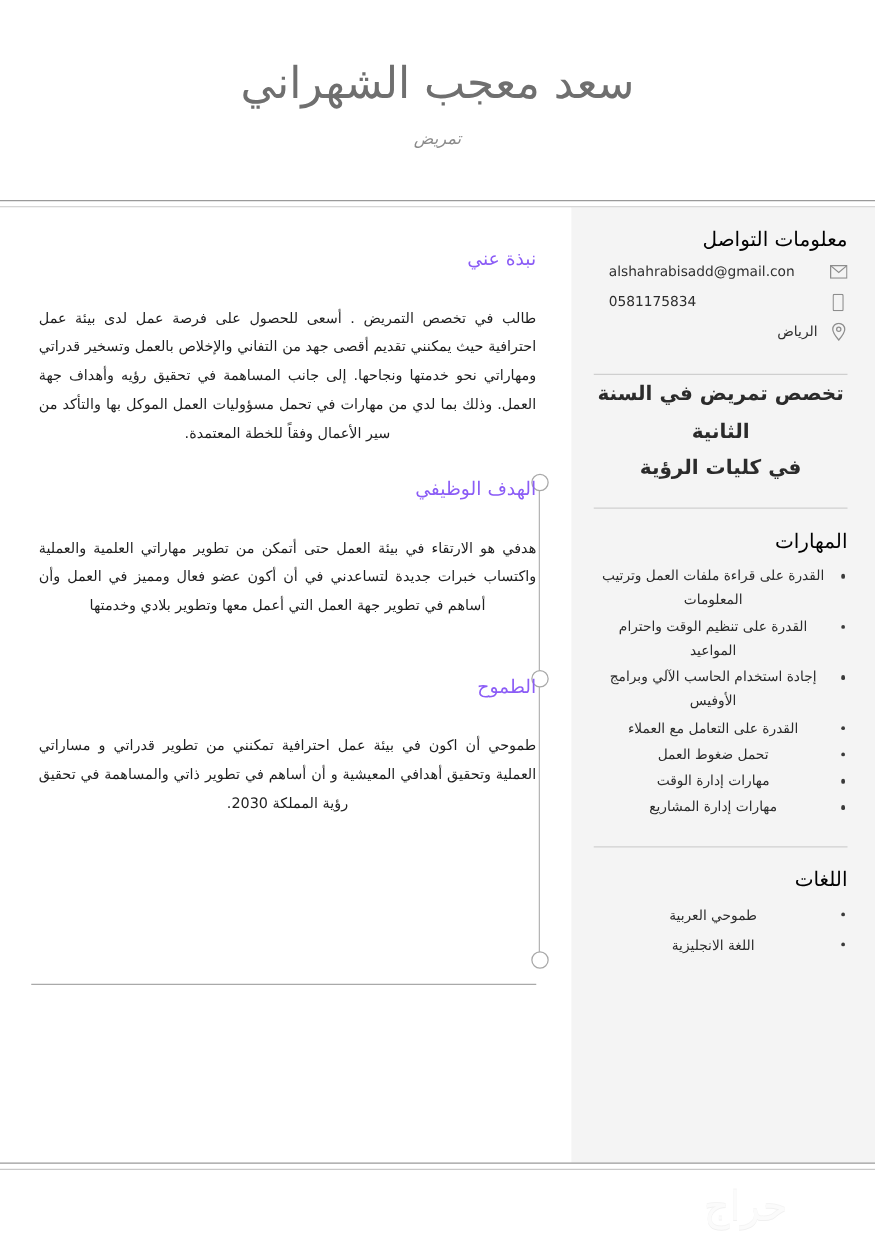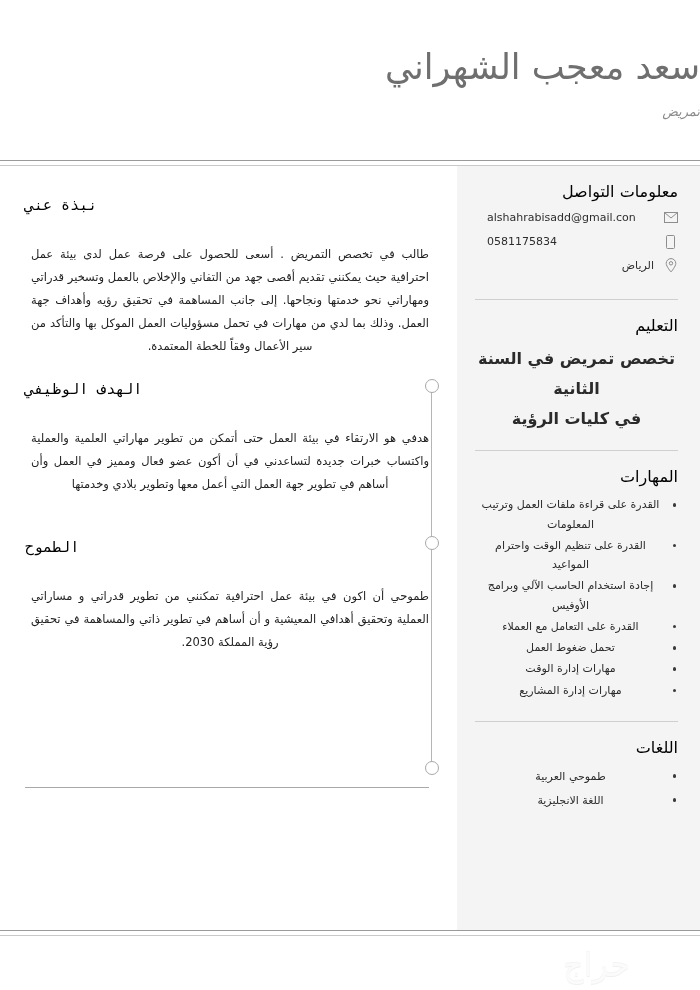--- a/index.html
+++ b/index.html
@@ -20,20 +20,21 @@
   }
 
   
   .header {
     position: absolute;
     left: 0;
     top: 0;
     width: 700px;
     height: 160px;
     background: #ffffff;
+    text-align: center;
   }
   .cv-name {
     position: absolute;
     left: 0;
     right: 0;
     top: 48px;
     font-size: 35px;
     font-weight: 400;
     letter-spacing: 1px;
     color: #6f6f6f;
@@ -195,27 +196,26 @@
     right: 28px;
     width: 404px;
     box-sizing: border-box;
   }
   #sec-about     { top: 20px; }
   #sec-objective { top: 204px; }
   #sec-ambition  { top: 362px; }
 
   .main-heading {
     font-size: 15px;
-    color: #000000;
+    color: #8b5cf6;
     font-weight: 400;
-    text-align: left;
+    text-align: right;
     letter-spacing: 0.4px;
     line-height: 1.2;
     padding-bottom: 14px;
-    font-family: Liberation Mono, monospace;
   }
   .main-body {
     font-size: 11.5px;
     color: #1f1f1f;
     line-height: 2.0;
     text-align: justify;
     text-align-last: center;
     padding-left: 6px;
   }
 
@@ -317,21 +317,20 @@
           </span>
           <span class="contact-text rtl">الرياض</span>
         </div>
 
       </div>
     </section>
 
     <div class="side-divider"></div>
 
     <section class="side-section">
-      <div class="side-heading">التعليم</div>
       <div class="edu-block">
         <div class="edu-line">تخصص تمريض في السنة الثانية</div>
         <div class="edu-line">في كليات الرؤية</div>
       </div>
     </section>
 
     <div class="side-divider"></div>
 
     <section class="side-section">
       <div class="side-heading">المهارات</div>

